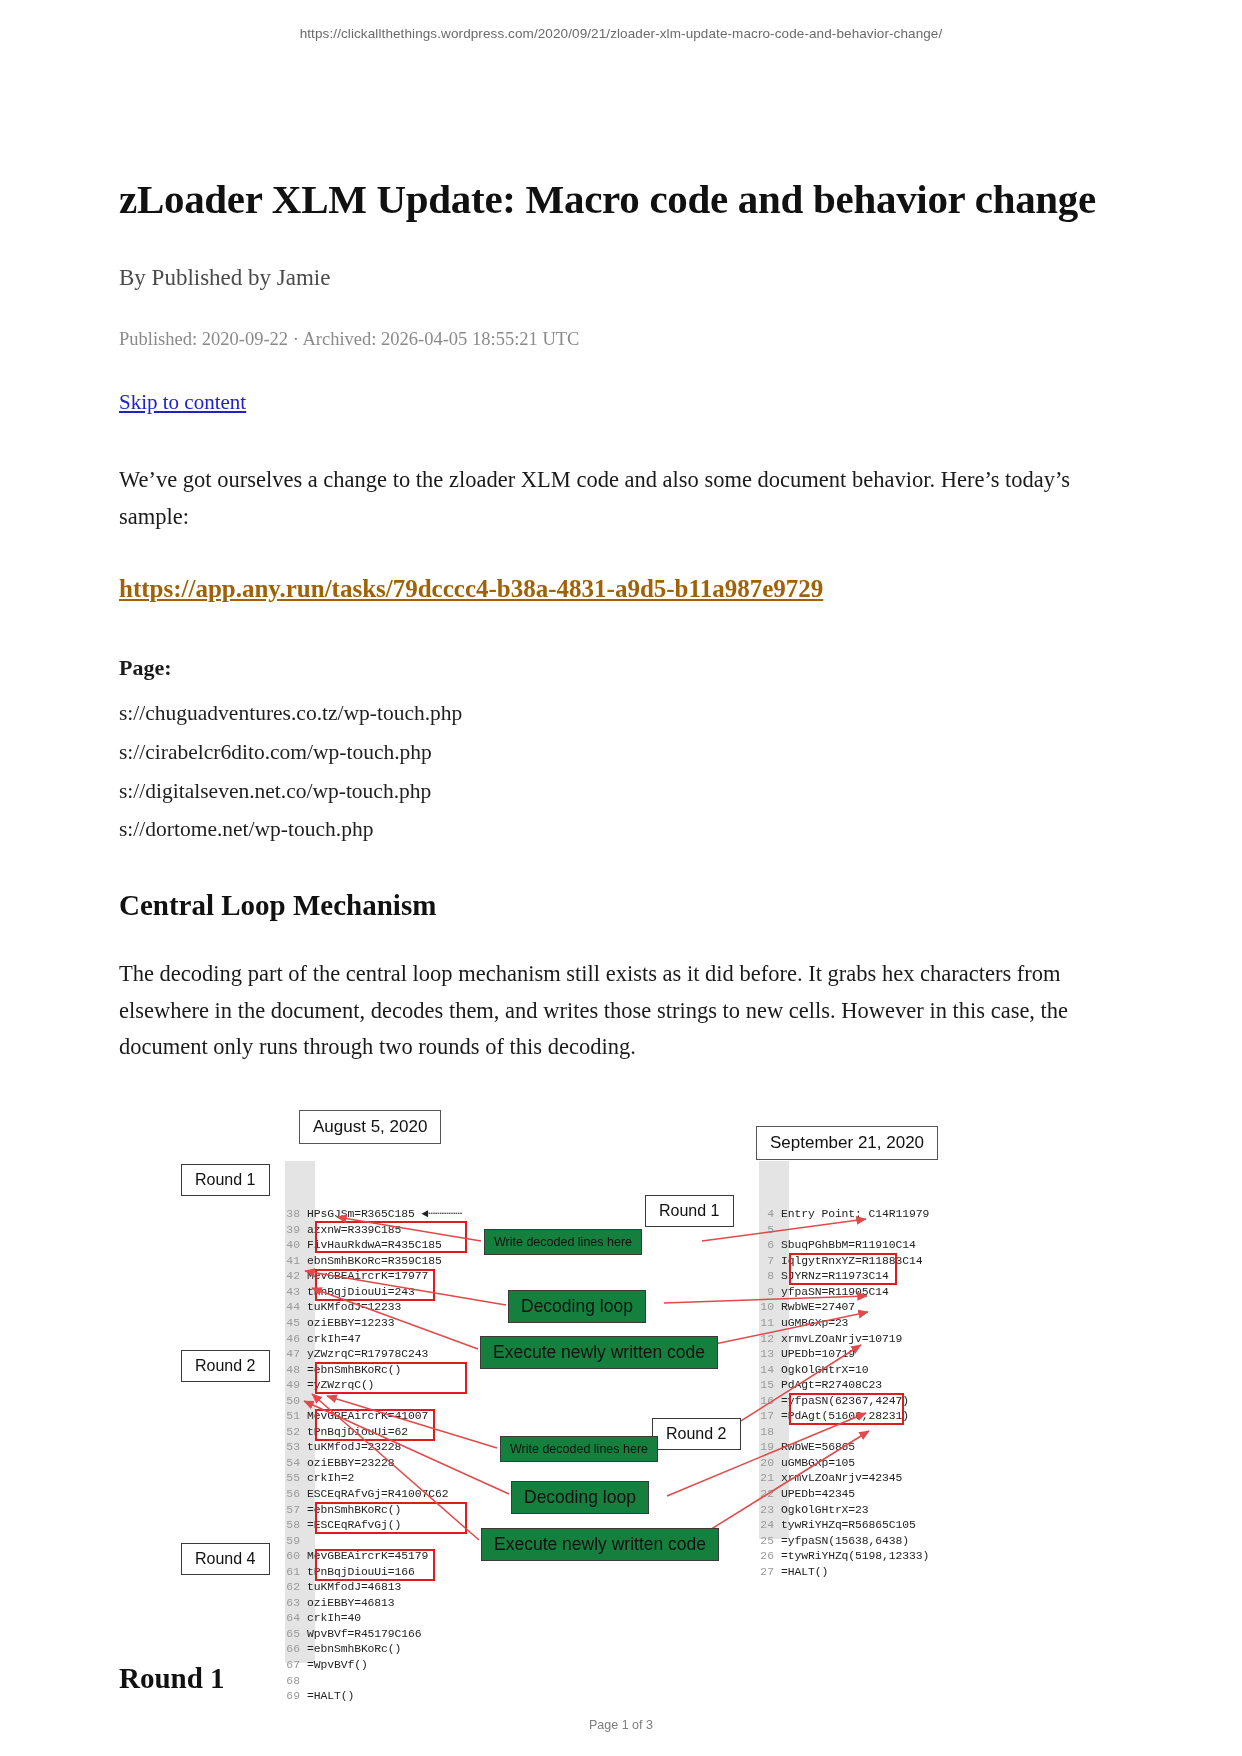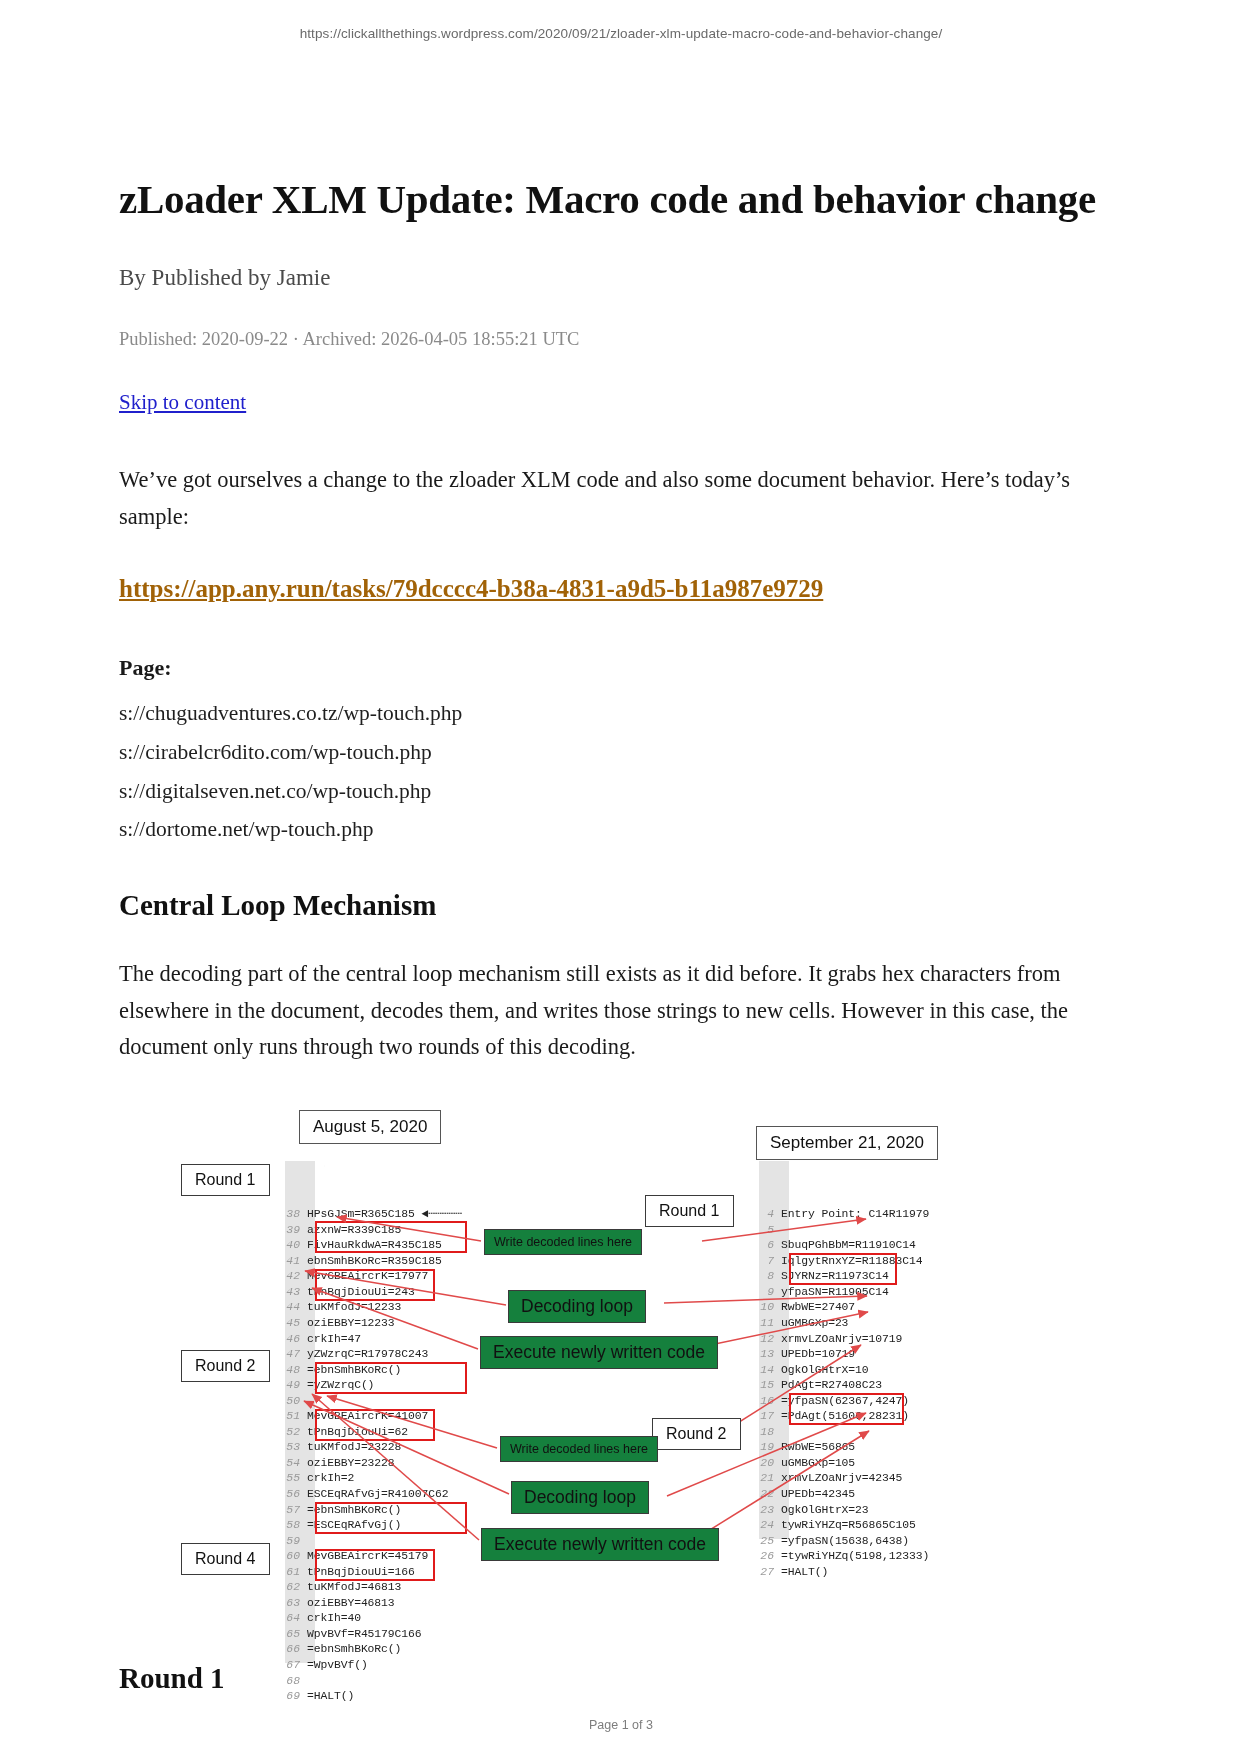--- a/index.html
+++ b/index.html
@@ -145,21 +145,20 @@
     height:15.55px;
     display:block;
   }
   .ln{
     display:inline-block;
     width:22px;
     text-align:right;
     padding-right:7px;
     box-sizing:border-box;
     color:#9a9a9a;
-    font-style:italic;
   }
   .ct{color:#222;letter-spacing:-.1px;}
 
   .hl{
     position:absolute;
     border:2.1px solid #e01b1b;
     box-sizing:border-box;
     z-index:4;
     pointer-events:none;
   }

